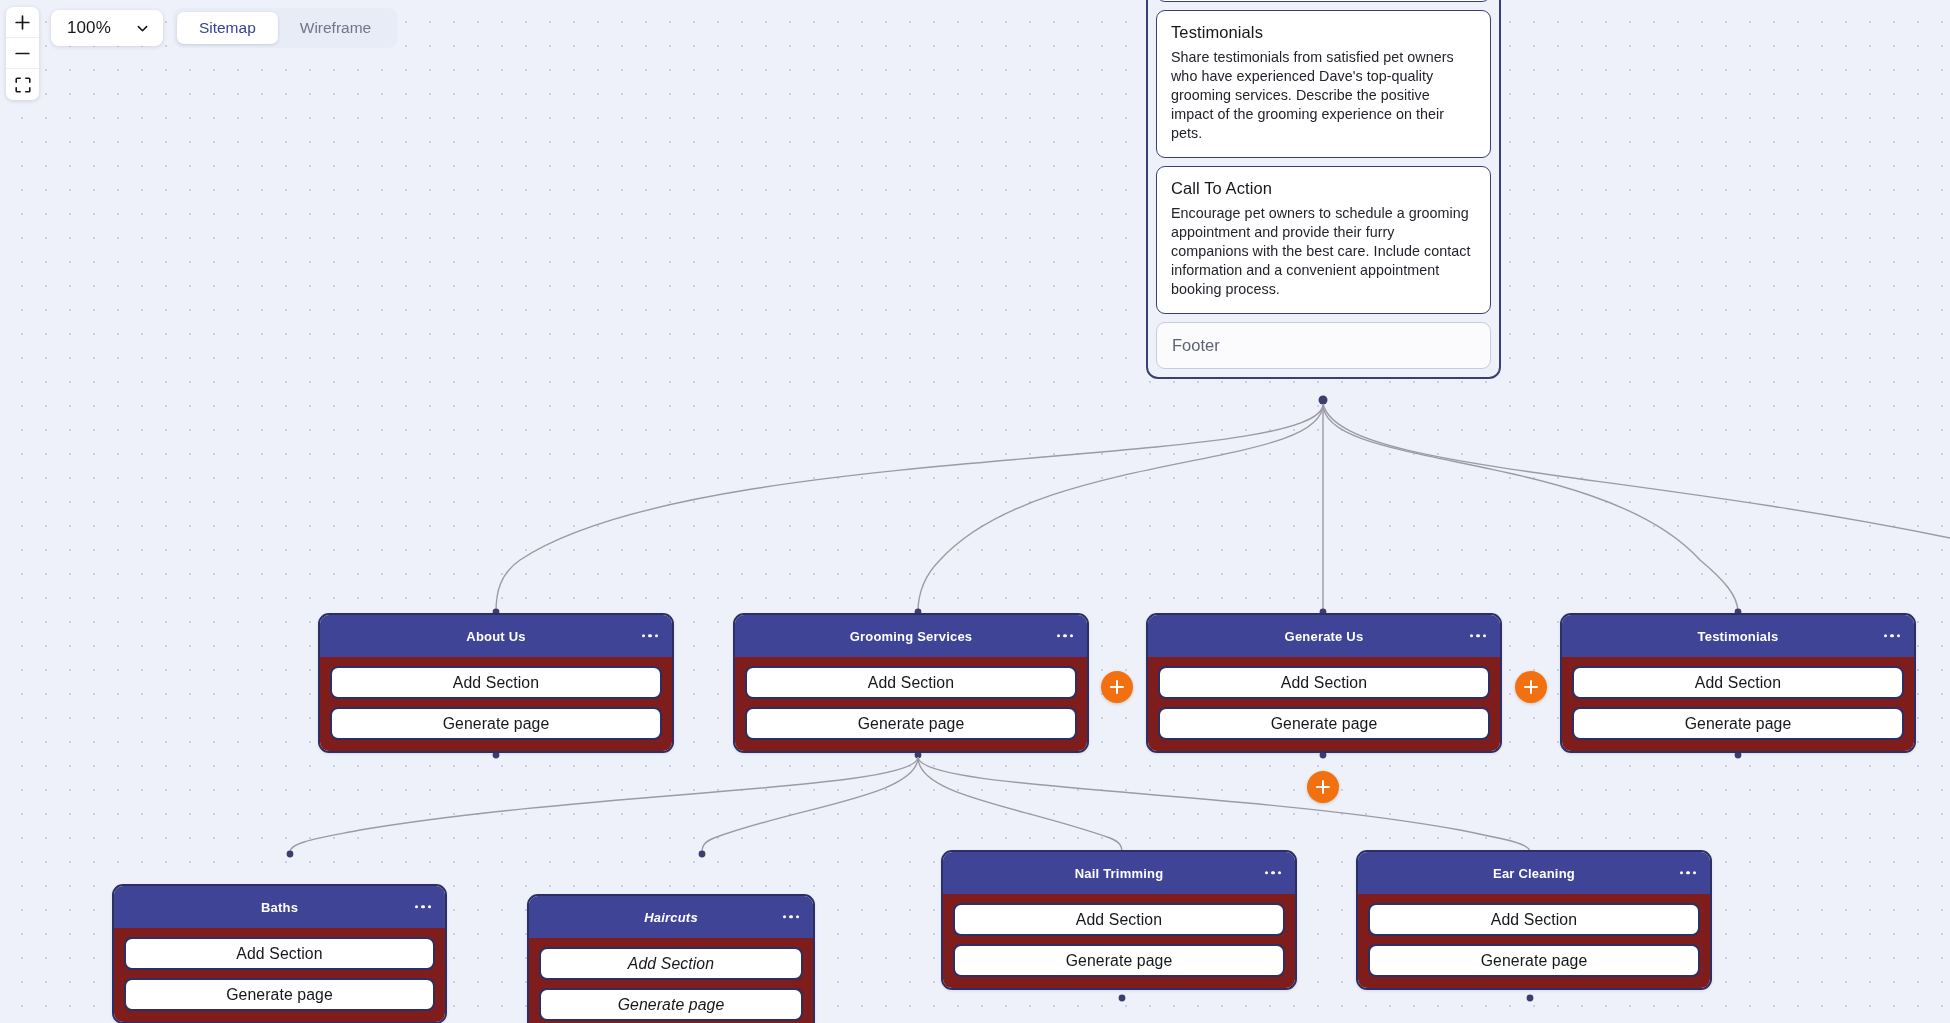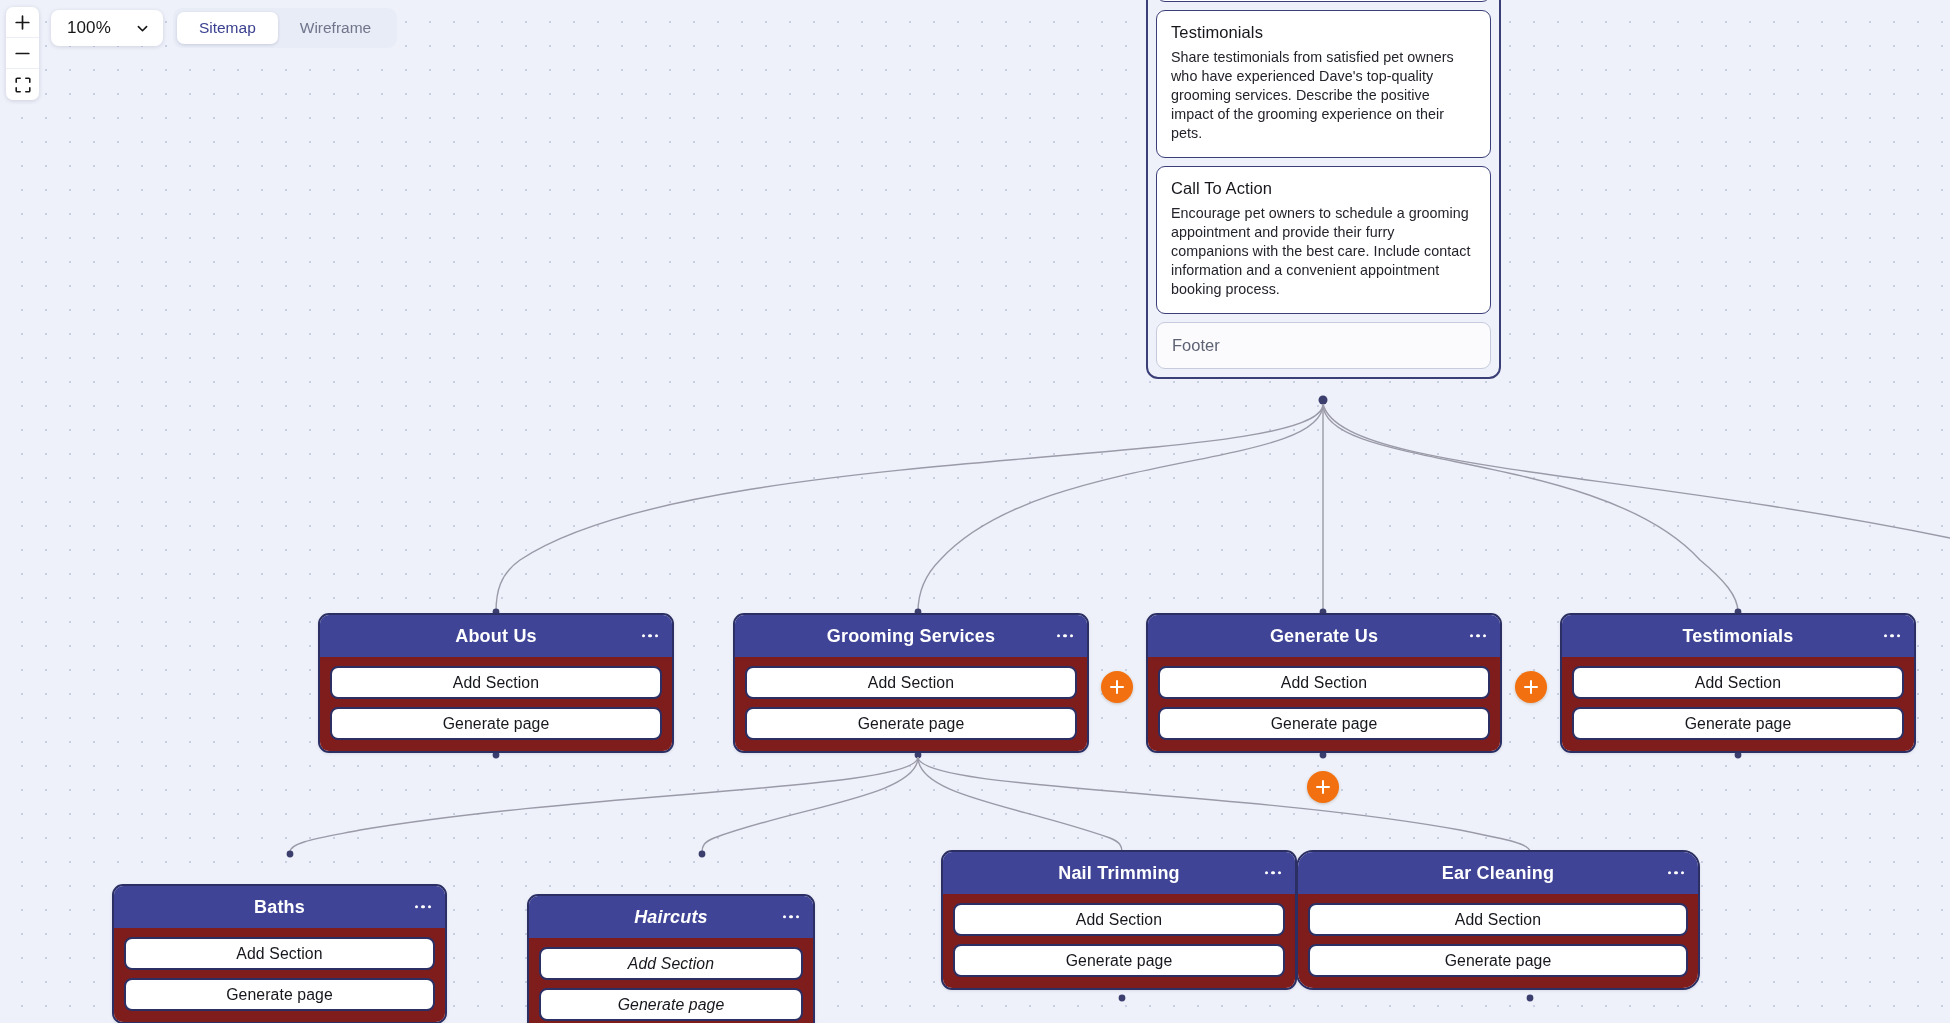--- a/index.html
+++ b/index.html
@@ -169,21 +169,21 @@
     background: #3f4496;
     height: 42px;
     display: flex;
     align-items: center;
     justify-content: center;
     position: relative;
     padding: 0 12px;
   }
   .page-node .pn-title {
     color: #ffffff;
-    font-size: 18px;
+    font-size: 13px;
     font-weight: bold;
     letter-spacing: .2px;
     text-align: left;
   }
   .page-node .pn-menu {
     position: absolute;
     right: 12px;
     top: 50%;
     transform: translateY(-50%);
     display: flex;
@@ -401,21 +401,21 @@
           <i></i>
           <i></i>
         </span>
     </div>
     <div class="pn-body">
       <div class="pn-btn">Add Section</div>
       <div class="pn-btn">Generate page</div>
     </div>
   </div>
 
-  <div class="node page-node" style="left:1296px; top:850px; width:404px;border-radius:17px;">
+  <div class="node page-node" style="left:1356px; top:850px; width:356px;">
     <div class="pn-header">
       <span class="pn-title">Ear Cleaning</span>
       <span class="pn-menu">
           <i></i>
           <i></i>
           <i></i>
         </span>
     </div>
     <div class="pn-body">
       <div class="pn-btn">Add Section</div>

